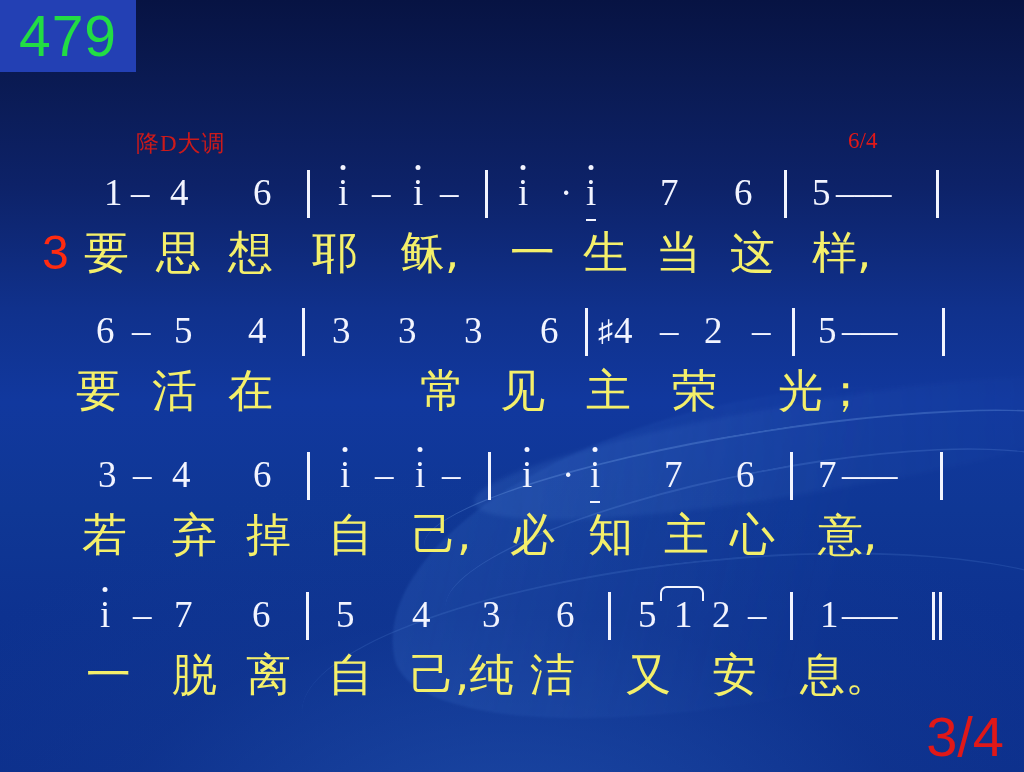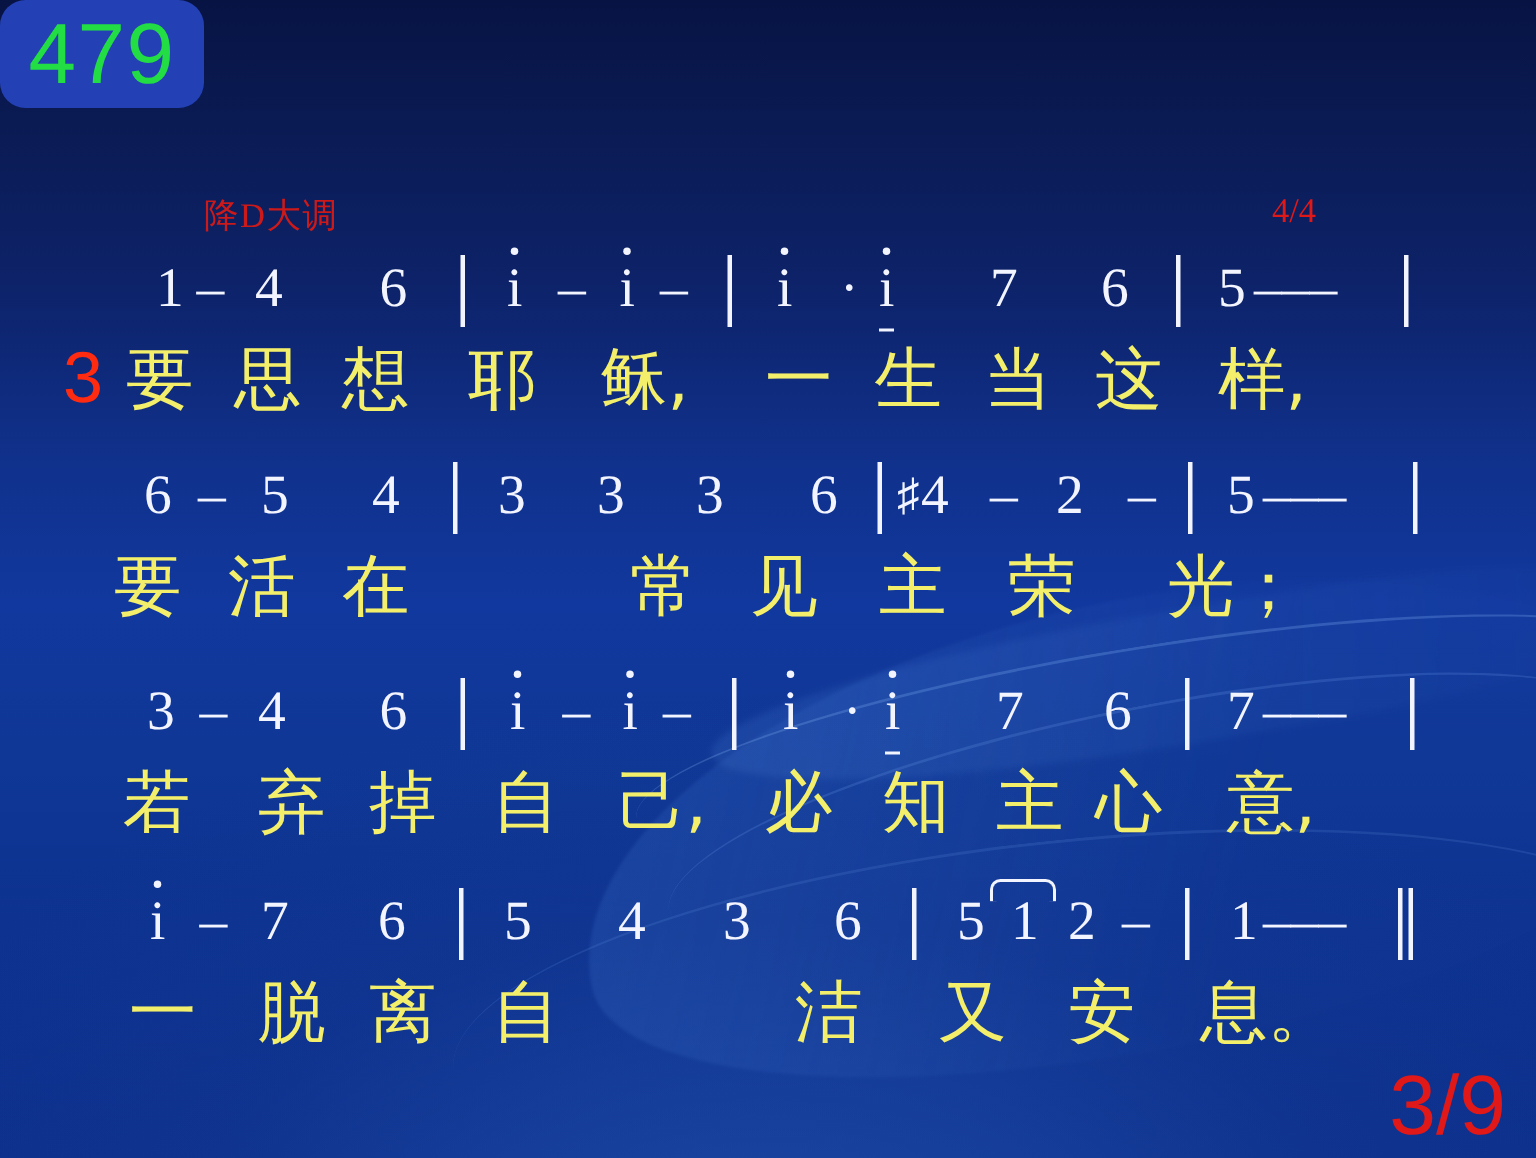--- a/index.html
+++ b/index.html
@@ -73,21 +73,20 @@
 
   
   #badge {
     position: absolute;
     left: 0; top: 0;
     width: 136px; height: 72px;
     background: #2340b4;
     display: flex;
     align-items: center;
     justify-content: center;
-    border-radius: 17px;
   }
   #badge .num {
     font-family: "Liberation Sans", "DejaVu Sans", sans-serif;
     font-size: 57px;
     line-height: 1;
     color: #22dd44;
     letter-spacing: 1px;
   }
 
   
@@ -217,21 +216,21 @@
   <div class="swoosh swoosh-c"></div>
   <div class="swoosh swoosh-d"></div>
 
   <div id="badge">
     <span class="num">479</span>
   </div>
 
 
   <div id="key-sig">降D大调</div>
 
-  <div id="time-sig">4/4</div>
+  <div id="time-sig">6/4</div>
 
   <div class="system sys1">
     <div class="notes">
       <span class="n" style="left:104px">1</span>
       <span class="n" style="left:131px">–</span>
       <span class="n" style="left:170px">4</span>
       <span class="n" style="left:253px">6</span>
       <span class="barline" style="left:307px"></span>
       <span class="n" style="left:338px"><span class="oct">i</span></span>
       <span class="n" style="left:372px">–</span>
@@ -353,22 +352,23 @@
       <span class="barline" style="left:790px"></span>
       <span class="n" style="left:820px">1</span>
       <span class="n" style="left:842px">–––</span>
       <span class="barline final" style="left:932px"></span>
     </div>
     <div class="lyrics">
       <span class="w" style="left:86px">一</span>
       <span class="w" style="left:172px">脱</span>
       <span class="w" style="left:246px">离</span>
       <span class="w" style="left:328px">自</span>
+      <span class="w" style="left:410px">己,纯</span>
       <span class="w" style="left:530px">洁</span>
       <span class="w" style="left:626px">又</span>
       <span class="w" style="left:712px">安</span>
       <span class="w" style="left:800px">息。</span>
     </div>
   </div>
 
-  <div id="pageno">3/9</div>
+  <div id="pageno">3/4</div>
 
 </div>
 
 </body></html>

